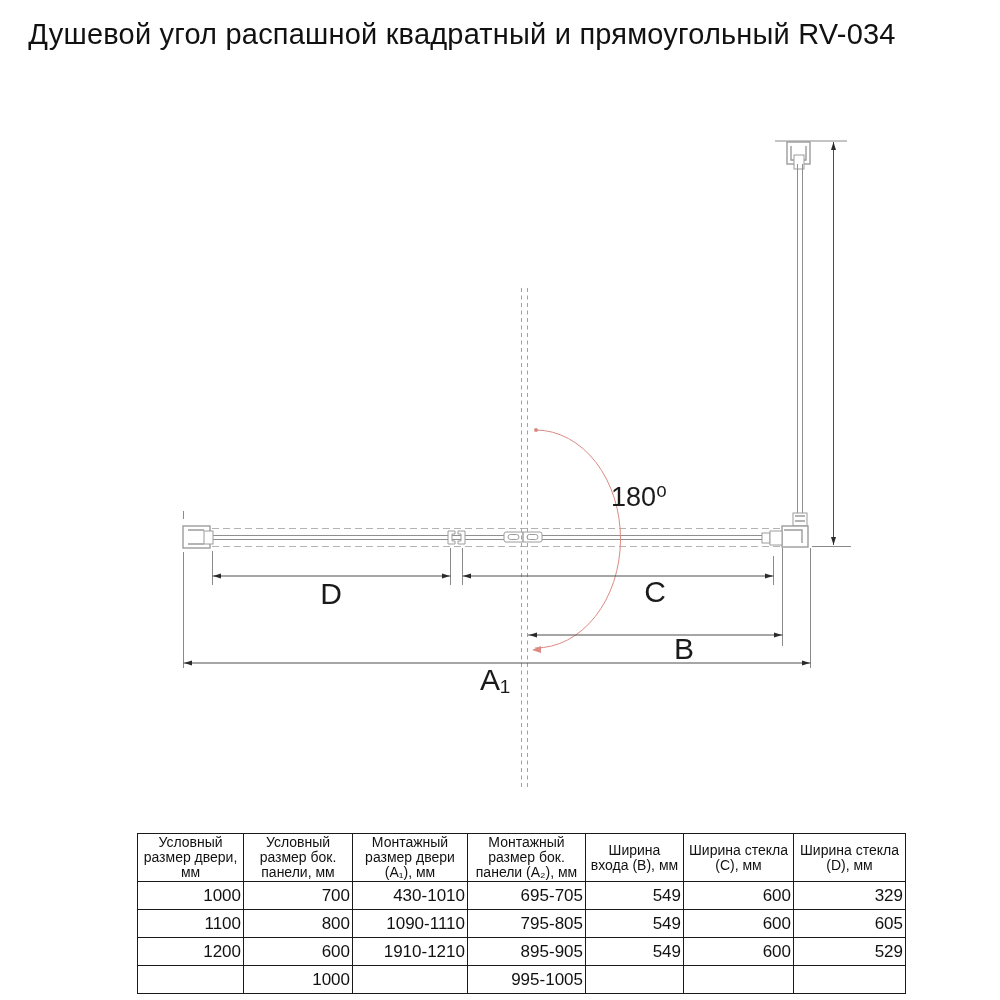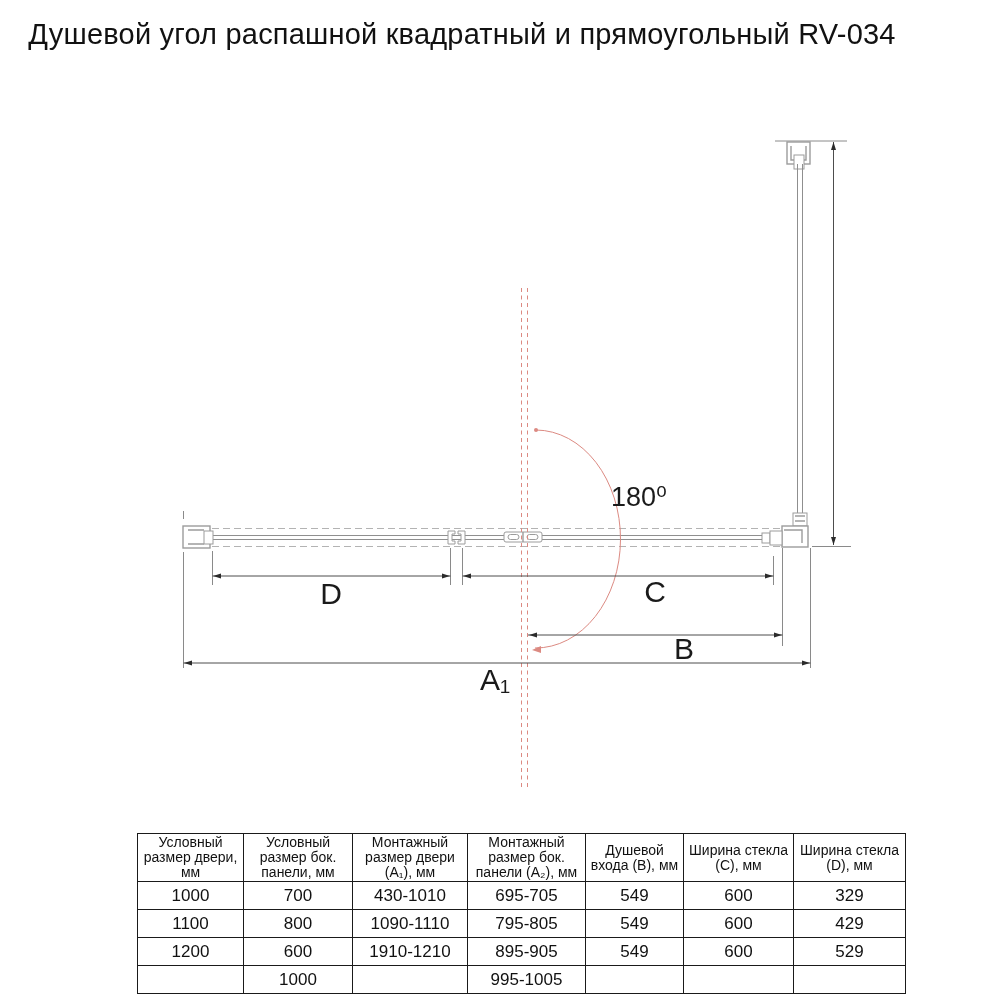--- a/index.html
+++ b/index.html
@@ -30,21 +30,21 @@
   .angle-text{fill:var(--text);font-size:27px;font-family:"Liberation Sans","DejaVu Sans",sans-serif;}
   table.spec{
     position:absolute;left:137px;top:833px;width:768px;
     border-collapse:collapse;table-layout:fixed;background:#fff;
   }
   table.spec th,table.spec td{
     border:1px solid #1a1a1a;text-align:center;vertical-align:middle;
     padding:1px 2px;overflow:hidden;margin-left:45px;
   }
   table.spec th{height:44px;font-size:14px;line-height:15px;font-weight:400;}
-  table.spec td{height:25px;font-size:17px;font-weight:400;}
+  table.spec td{height:25px;font-size:17px;font-weight:400;text-align:right;}
 </style>
 </head>
 <body>
 
 <div class="title-wrap">
   <div class="title-line">Душевой угол распашной квадратный и прямоугольный RV-034</div>
 </div>
 
 <svg class="diagram" width="1000" height="830" viewBox="0 0 1000 830">
 
@@ -159,21 +159,21 @@
       <col style="width:98px">
       <col style="width:110px">
     <col style="width:112px">
   </colgroup>
   <thead>
     <tr>
       <th>Условный размер двери, мм</th>
       <th>Условный размер бок. панели, мм</th>
       <th>Монтажный размер двери (A₁), мм</th>
       <th>Монтажный размер бок. панели (A₂), мм</th>
-      <th>Душевой входа (B), мм</th>
+      <th>Ширина входа (B), мм</th>
       <th>Ширина стекла (C), мм</th>
       <th>Ширина стекла (D), мм</th>
     </tr>
   </thead>
   <tbody>
       <tr>
         <td>1000</td>
         <td>700</td>
         <td>430-1010</td>
         <td>695-705</td>
@@ -181,21 +181,21 @@
         <td>600</td>
         <td>329</td>
       </tr>
       <tr>
         <td>1100</td>
         <td>800</td>
         <td>1090-1110</td>
         <td>795-805</td>
         <td>549</td>
         <td>600</td>
-        <td>429</td>
+        <td>605</td>
       </tr>
       <tr>
         <td>1200</td>
         <td>600</td>
         <td>1910-1210</td>
         <td>895-905</td>
         <td>549</td>
         <td>600</td>
         <td>529</td>
       </tr>

